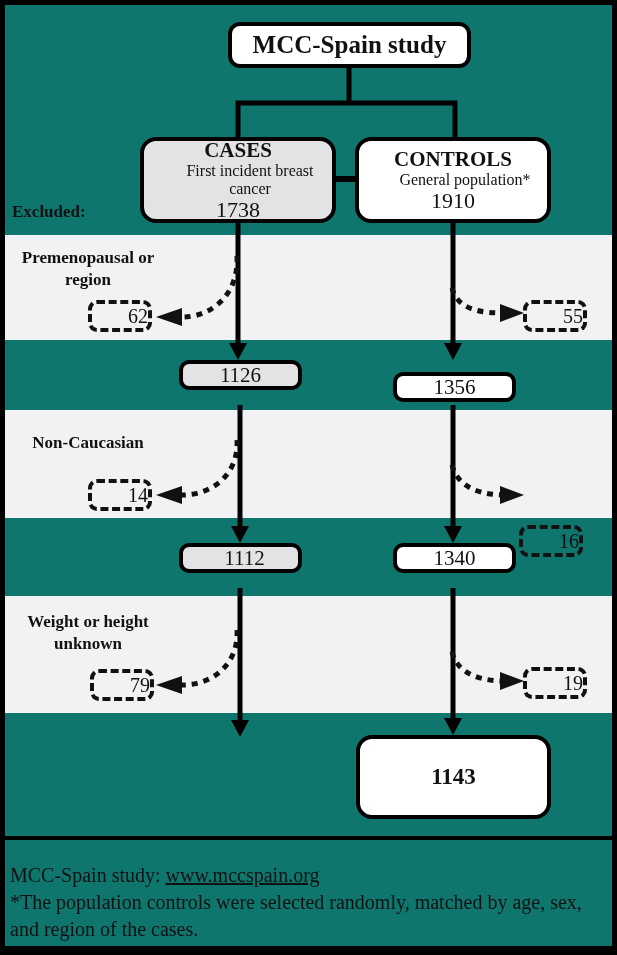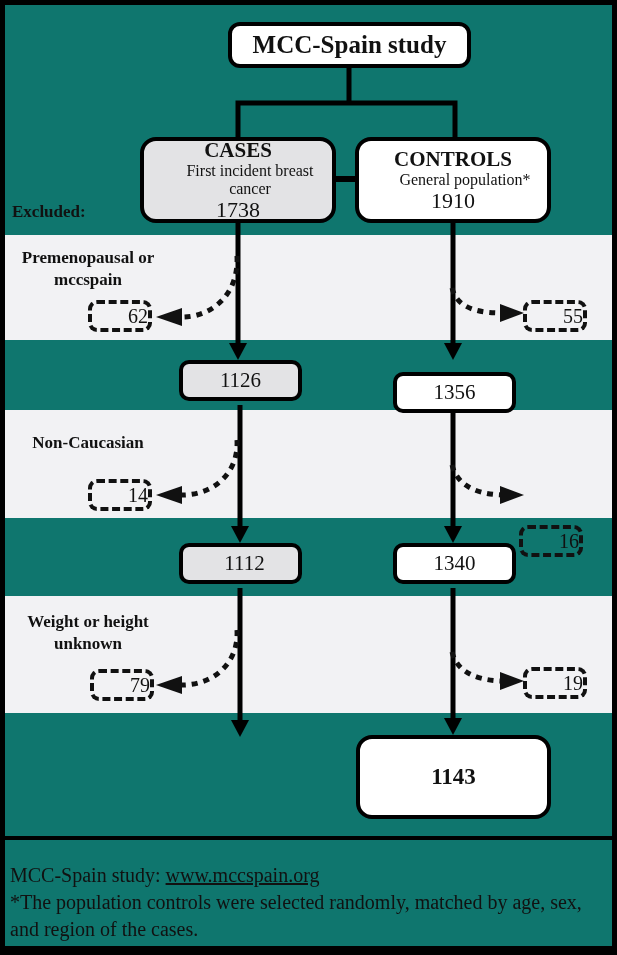--- a/index.html
+++ b/index.html
@@ -42,21 +42,21 @@
     left:228px;top:22px;width:243px;height:46px;
     border-radius:12px;
     font-weight:bold;font-size:25px;
   }
   .branch-box{width:196px;height:86px;border-radius:16px;}
   .branch-cases{left:140px;top:137px;}
   .branch-controls{left:355px;top:137px;}
   .branch-box .head{font-weight:bold;font-size:21px;line-height:24px;}
   .branch-box .sub{font-size:16px;line-height:18px;margin-left:24px;}
   .branch-box .num{font-size:22px;line-height:24px;}
-  .mid-box{width:123px;height:41px;border-radius:10px;font-size:21px;}
+  .mid-box{width:123px;height:30px;border-radius:10px;font-size:21px;}
   .mid1c{left:179px;top:360px;}
   .mid1k{left:393px;top:372px;}
   .mid2c{left:179px;top:543px;padding-left:8px;}
   .mid2k{left:393px;top:543px;}
   .final-box{width:195px;height:84px;border-radius:16px;font-weight:bold;font-size:23px;}
   .final-cases{left:142px;top:737px;}
   .final-controls{left:356px;top:735px;}
   .excluded-label{
     position:absolute;left:12px;top:202px;
     font-weight:bold;font-size:17px;z-index:3;
@@ -172,21 +172,21 @@
     <div class="num">1738</div>
   </div>
   <div class="node branch-box branch-controls">
     <div class="head">CONTROLS</div>
     <div class="sub">General population*</div>
     <div class="num">1910</div>
   </div>
 
   <div class="excluded-label">Excluded:</div>
 
-  <div class="reason reason1">Premenopausal or mccspain</div>
+  <div class="reason reason1">Premenopausal or region</div>
   <div class="reason reason2">Non-Caucasian</div>
   <div class="reason reason3">Weight or height unknown</div>
 
   <div class="excl-box e1c">62</div>
   <div class="excl-box e1k">55</div>
   <div class="excl-box e2c">14</div>
   <div class="excl-box e2k">16</div>
   <div class="excl-box e3c">79</div>
   <div class="excl-box e3k">19</div>
 

